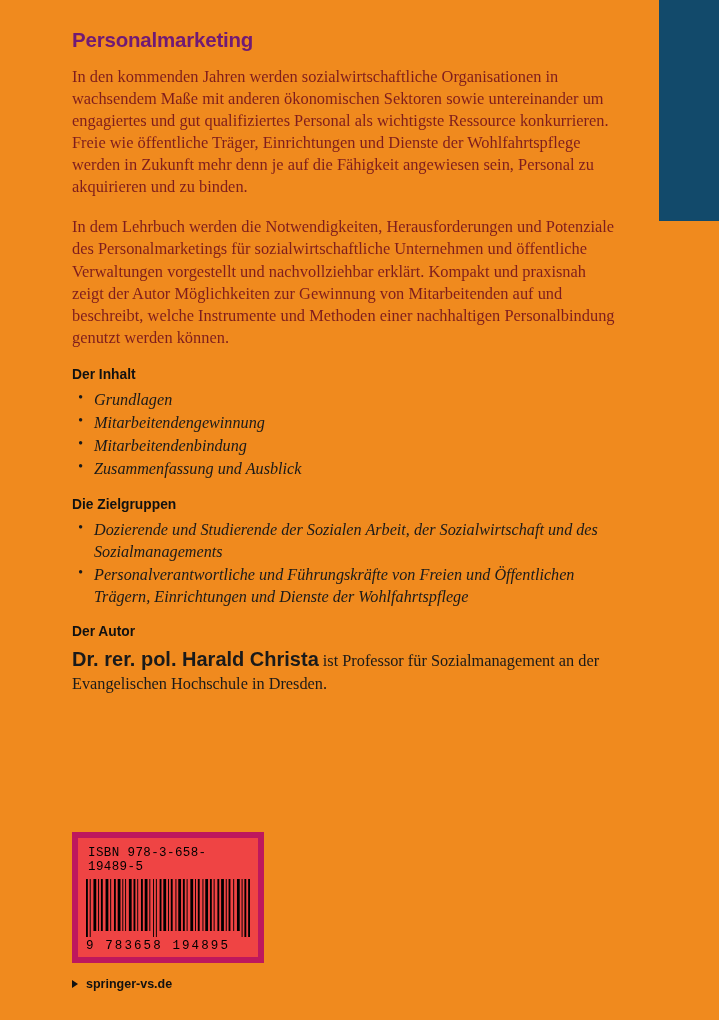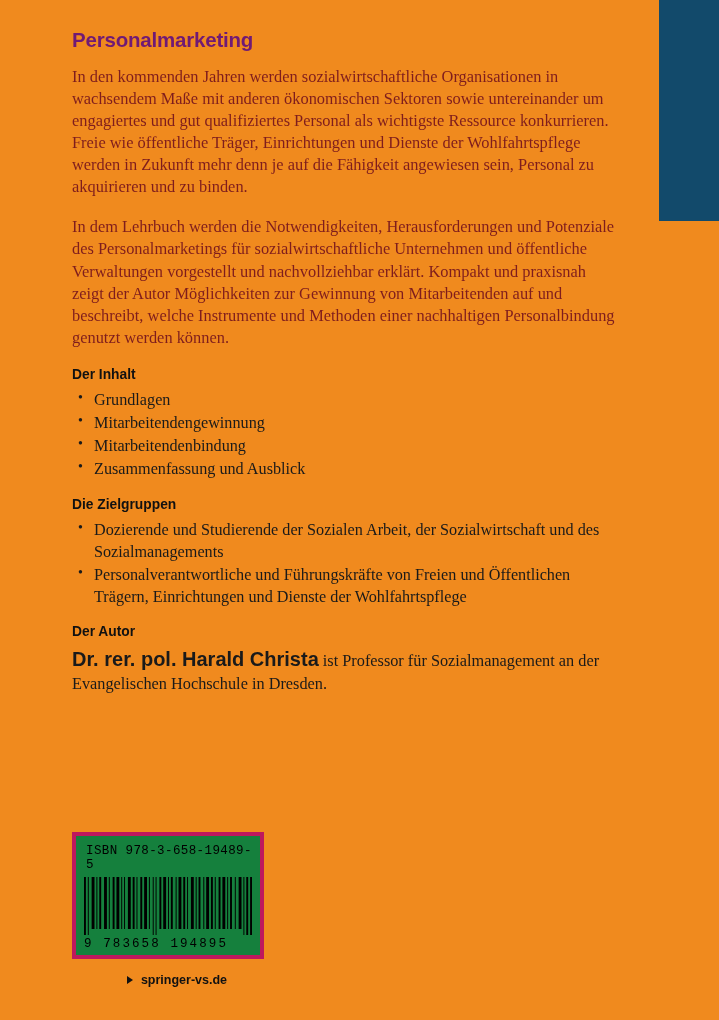--- a/index.html
+++ b/index.html
@@ -48,20 +48,21 @@
     font-family: "Liberation Sans", sans-serif;
     font-weight: bold;
     font-size: 13.8px;
     margin: 0 0 7px 0;
     color: #111;
   }
   ul.list {
     list-style: none;
     margin: 0 0 16px 0;
     padding: 0;
+    font-style: italic;
   }
   ul.list li {
     font-size: 16.2px;
     line-height: 1.37;
     padding-left: 22px;
     position: relative;
     margin-bottom: 1px;
   }
   ul.list li::before {
     content: "\2022";
@@ -80,22 +81,22 @@
     font-size: 20px;
     font-weight: bold;
   }
   .isbn-area {
     position: absolute;
     left: 72px;
     top: 832px;
     width: 210px;
   }
   .isbn-box {
-    background: #15803d;
-    border: 4px solid #be185d;
+    background: #ef4444;
+    border: 6px solid #be185d;
     padding: 6px 8px 4px 8px;
     width: 192px;
     box-sizing: border-box;
   }
   .isbn-text {
     font-family: "Liberation Mono", monospace;
     font-size: 12.5px;
     letter-spacing: 0.4px;
     color: #000;
     margin: 2px 0 5px 2px;
@@ -115,21 +116,20 @@
   }
   .publisher {
     margin-top: 14px;
     font-family: "Liberation Sans", sans-serif;
     font-weight: bold;
     font-size: 12.5px;
     color: #111;
     display: flex;
     align-items: center;
     gap: 8px;
-    justify-content: center;
   }
   .tri {
     display: inline-block;
     width: 0;
     height: 0;
     border-left: 6px solid #111;
     border-top: 4px solid transparent;
     border-bottom: 4px solid transparent;
   }
 </style>

